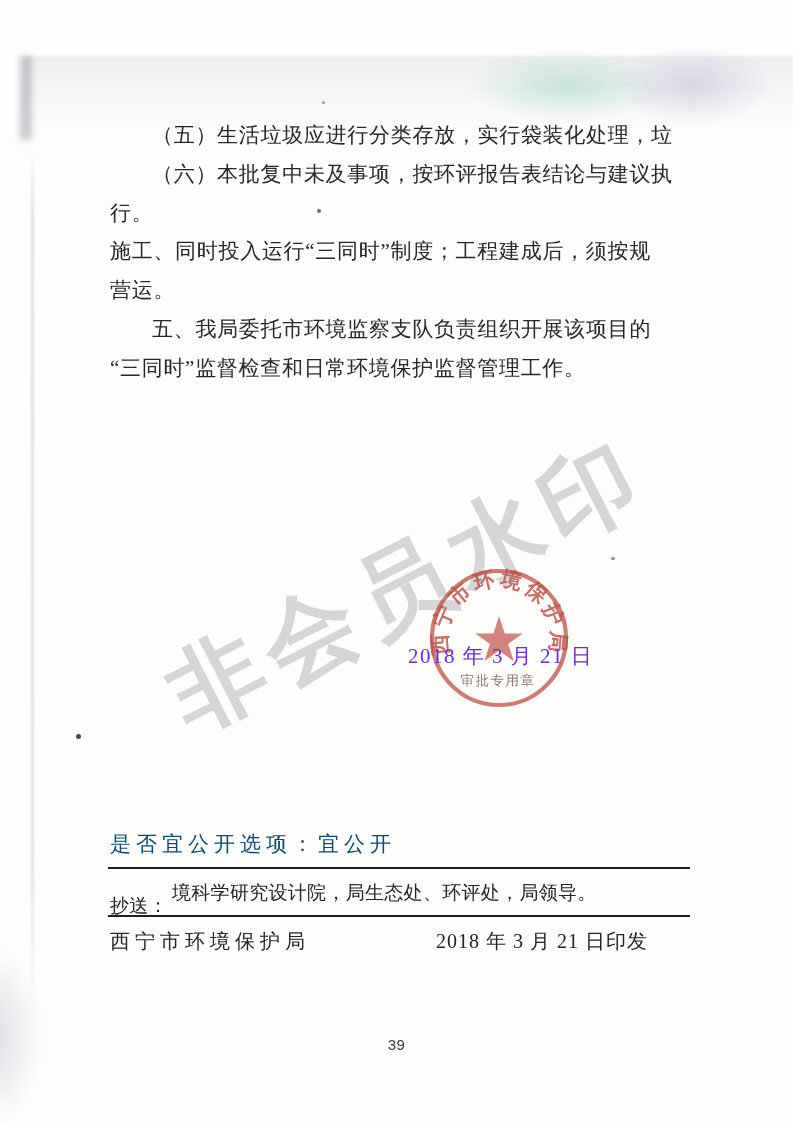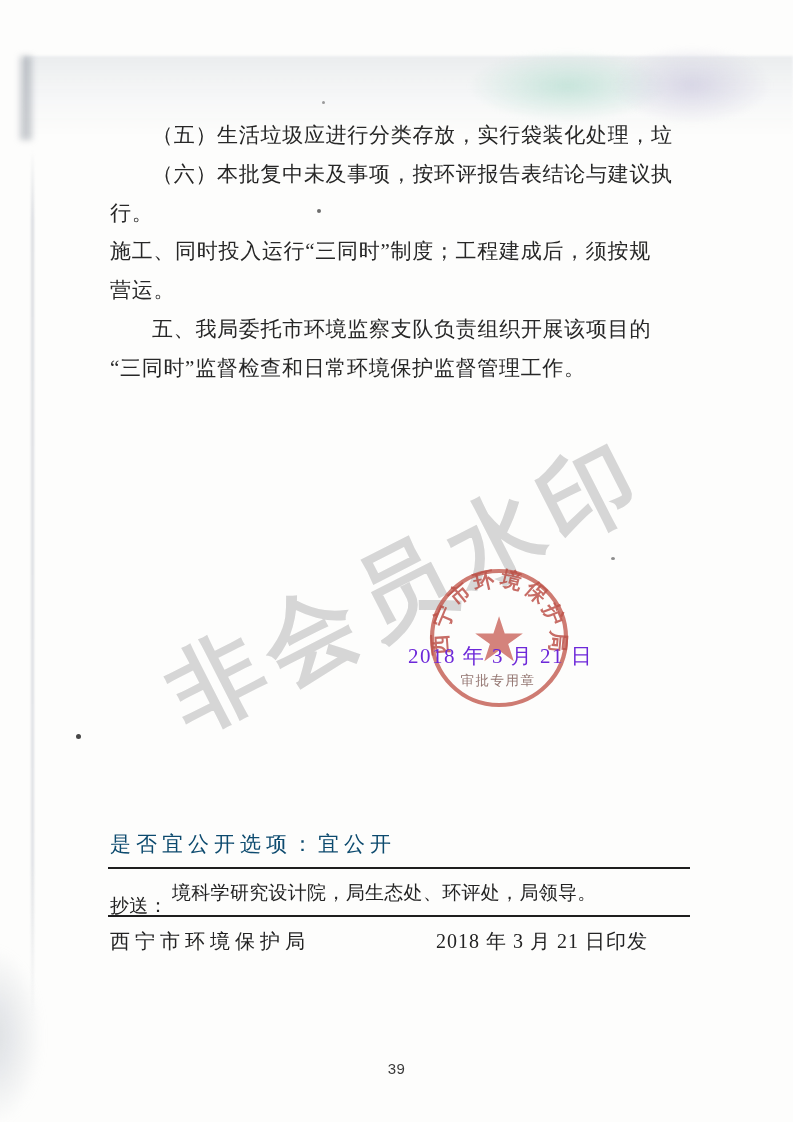--- a/index.html
+++ b/index.html
@@ -49,21 +49,21 @@
   .footer{position:absolute;left:108px;top:830px;width:582px;z-index:2;color:#232323;}
   .pub-row{font-family:"Liberation Sans",sans-serif;font-weight:normal;
     font-size:21px;letter-spacing:5px;padding:0 0 9px 2px;color:#0c4a6e;}
   .rule{border:none;border-top:2.5px solid #1e1e1e;margin:0;}
   .cc-row{position:relative;padding:9px 0 7px 64px;font-size:19px;letter-spacing:0.3px;line-height:30px;}
   .cc-label{position:absolute;left:2px;top:22px;}
   .issue-row{display:flex;justify-content:space-between;padding-top:11px;font-size:20px;}
   .issuer{letter-spacing:5px;padding-left:2px;}
   .issue-note{letter-spacing:1px;padding-right:42px;}
   .page-number{position:absolute;left:0;right:0;top:1036px;text-align:center;z-index:2;
-    font-family:"Liberation Sans",sans-serif;font-size:15px;color:#3a3a3a;letter-spacing:0.5px;margin-top:24px;}
+    font-family:"Liberation Sans",sans-serif;font-size:15px;color:#3a3a3a;letter-spacing:0.5px;}
 </style>
 </head>
 <body>
 
 <div class="page">
 
   <div class="scan-band"></div>
   <div class="blob-teal"></div>
   <div class="blob-lavender"></div>
   <div class="edge-dark"></div>

